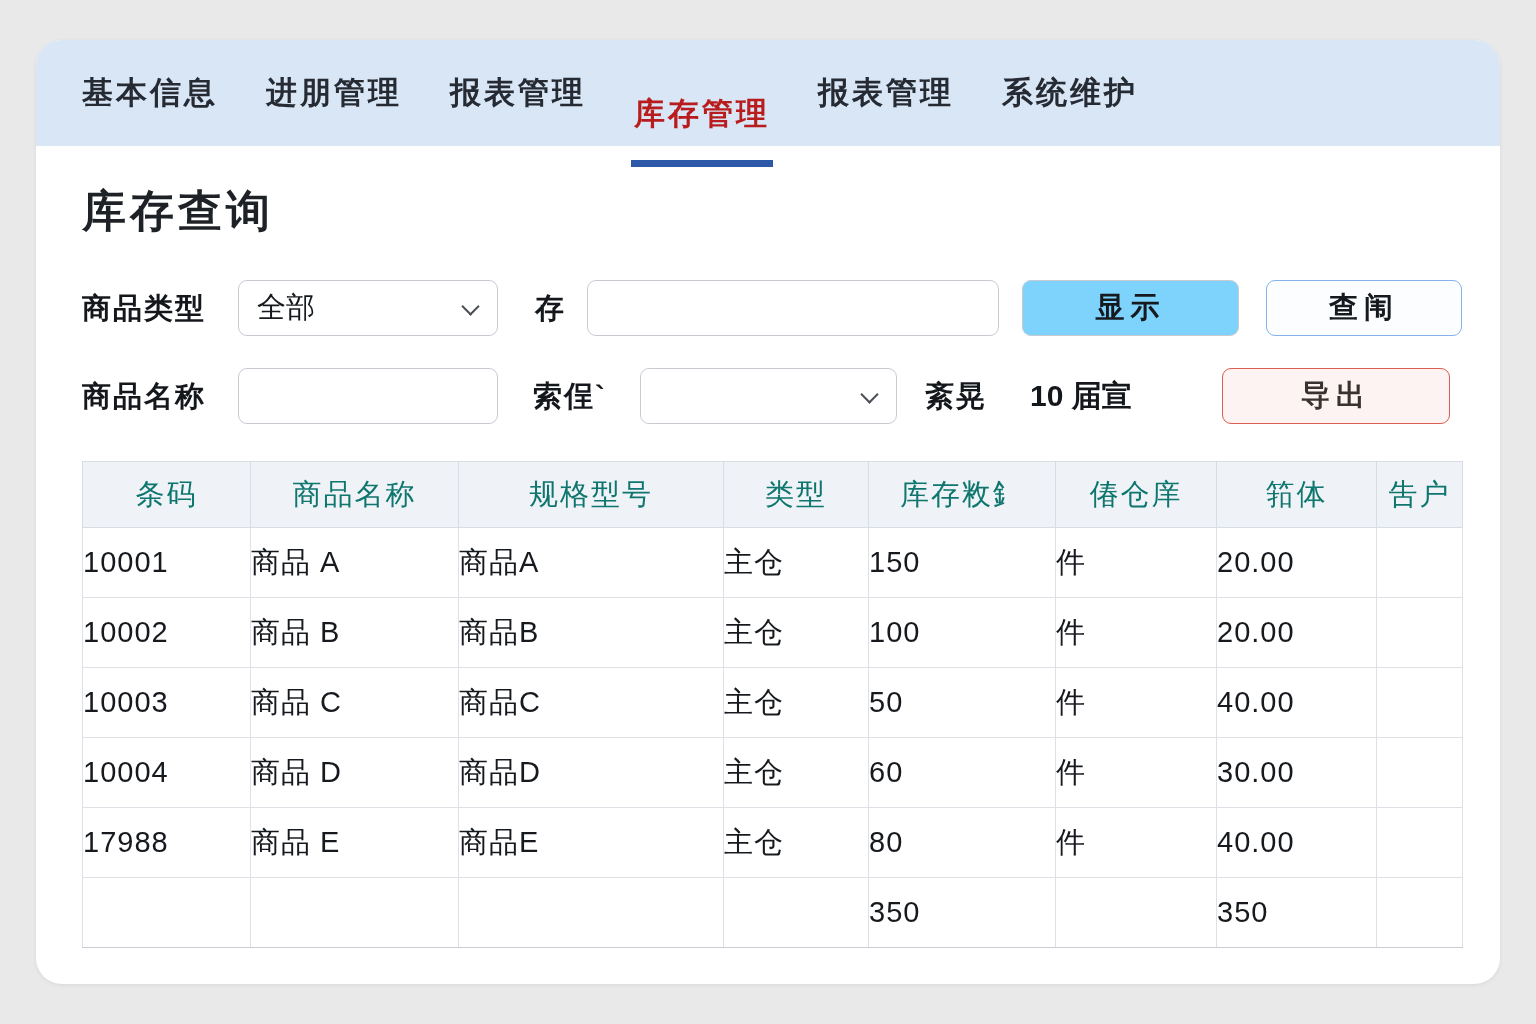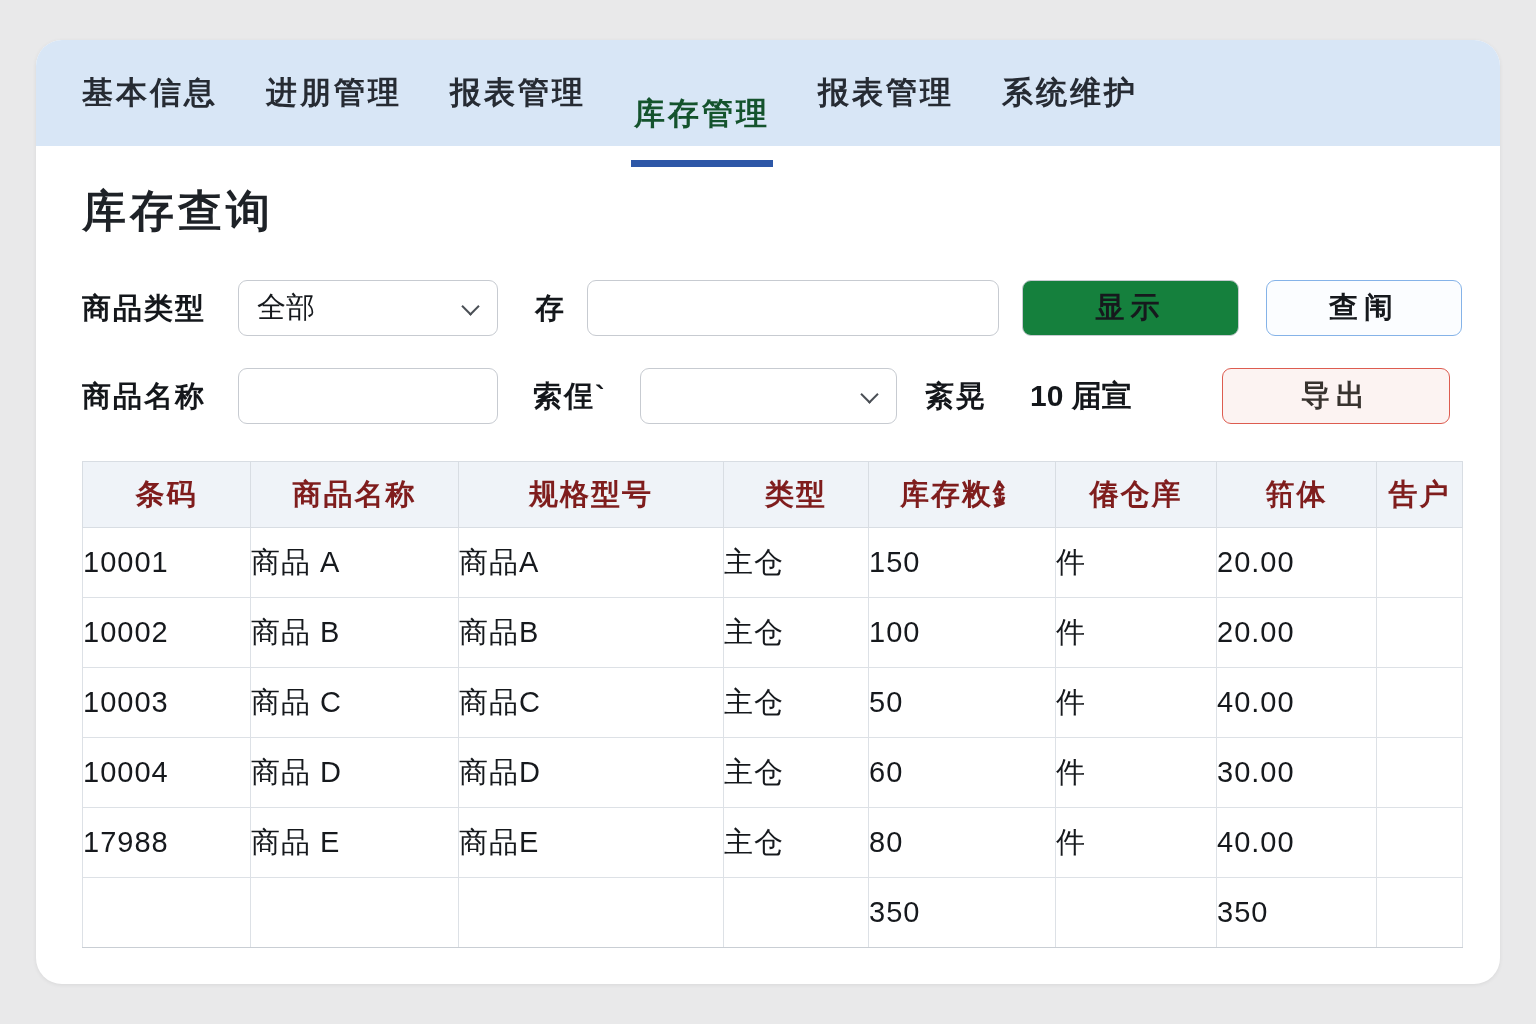--- a/index.html
+++ b/index.html
@@ -14,21 +14,21 @@
   .tabbar {
     position:absolute; left:0; top:0; width:100%; height:106px;
     background:#d8e6f6; border-radius:26px 26px 0 0;
     display:flex; align-items:center; padding-left:46px; gap:48px;
   }
   .tab {
     position:relative; height:100%; display:flex; align-items:center;
     font-size:31px; font-weight:700; color:#262b33; letter-spacing:3px;
     cursor:pointer; white-space:nowrap;
   }
-  .tab.active { color:#14532d;margin-top:42px; }
+  .tab.active { color:#b91c1c;margin-top:42px; }
   .tab.active::after {
     content:""; position:absolute; left:-3px; right:-3px; bottom:0;
     height:7px; background:#2d57a7;
   }
   
   .title {
     position:absolute; left:46px; top:142px;
     font-size:44px; font-weight:700; color:#1e2227; letter-spacing:4px;
   }
   
@@ -53,30 +53,30 @@
     position:absolute; height:56px; background:#fff;
     border:1.5px solid #c7cbd1; border-radius:9px;
     font-size:29px; color:#16191d; padding:0 16px; outline:none;
     font-family:inherit;
   }
   .btn {
     position:absolute; height:56px; border-radius:9px;
     font-size:29px; font-weight:600; letter-spacing:6px;
     display:flex; align-items:center; justify-content:center; cursor:pointer;
   }
-  .btn.show  { background:#15803d; border:1.5px solid #c7cbd1; color:#16191d; }
+  .btn.show  { background:#7dd3fc; border:1.5px solid #c7cbd1; color:#16191d; }
   .btn.query { background:#fbfdff; border:1.5px solid #85b3e8; color:#16191d; }
   .btn.export{ background:#fcf3f2; border:1.5px solid #dd5c50; color:#38332f; }
   .pagesize { position:absolute; font-size:30px; font-weight:600; color:#14171b; line-height:56px; white-space:nowrap; }
   
   .tablewrap { position:absolute; left:46px; top:421px; width:1380px; }
   table { border-collapse:collapse; width:1380px; table-layout:fixed; }
   th {
     height:66px; background:#eff3f8; border:1px solid #d8dde3;
-    font-size:29px; font-weight:700; color:#7f1d1d; letter-spacing:2px;
+    font-size:29px; font-weight:400; color:#0f766e; letter-spacing:2px;
   }
   td {
     height:70px; border:1px solid #dde1e6; 
     font-size:29px; color:#16191d; letter-spacing:1px;
   }
   tr.total td { border-bottom:1px solid #c9ced4; }
 </style>
 </head>
 <body>
 

